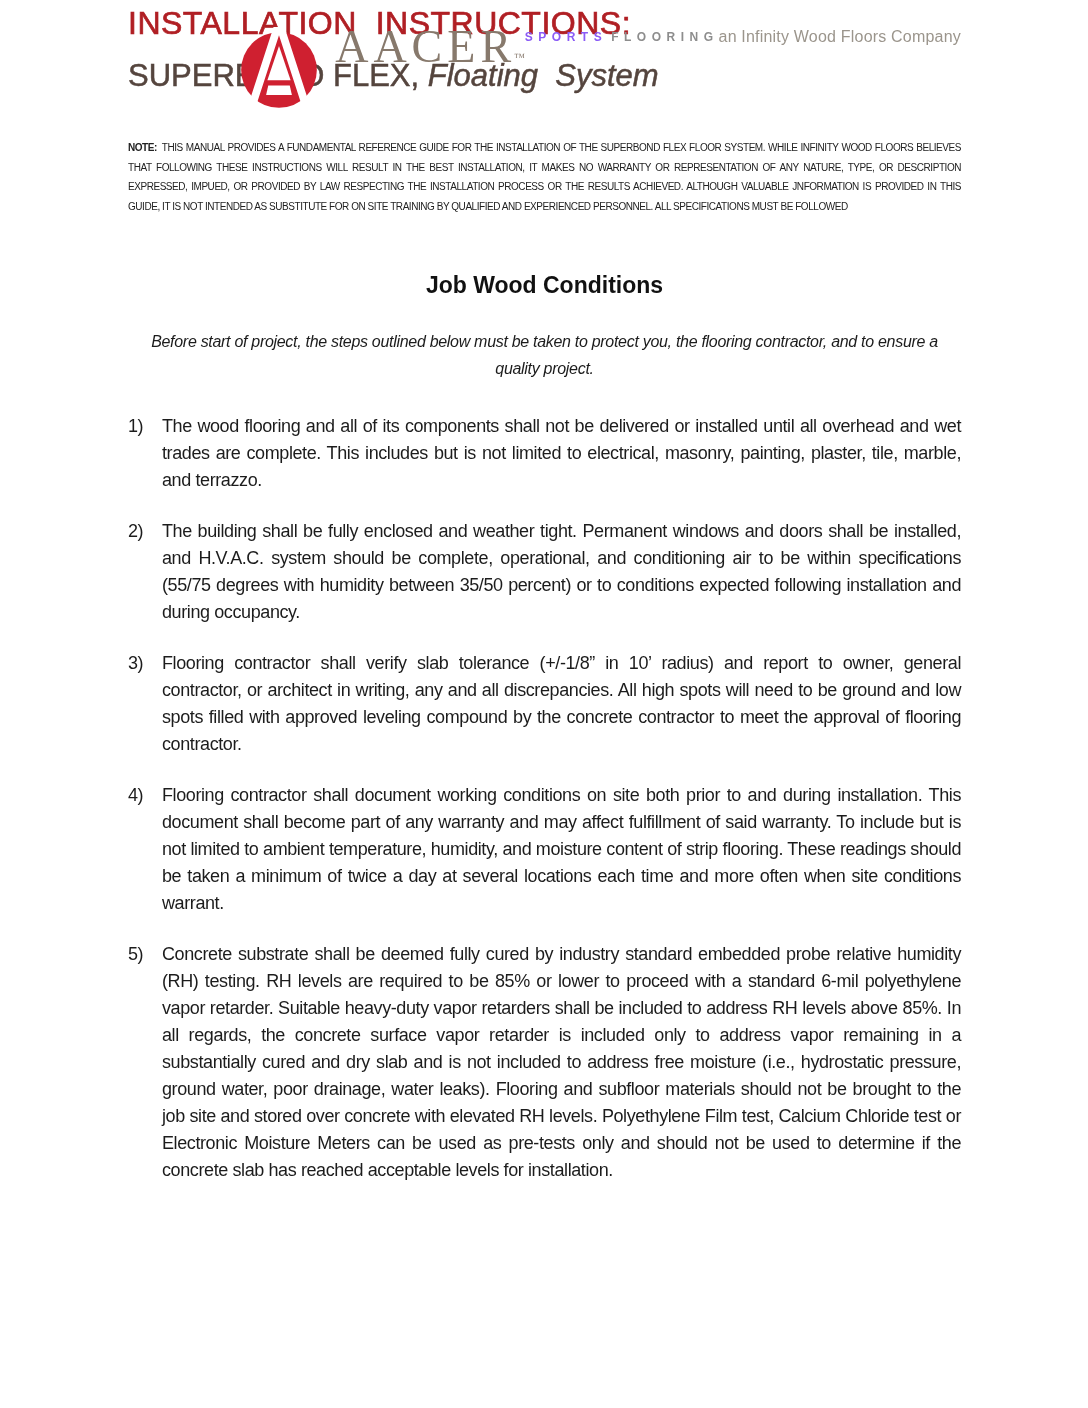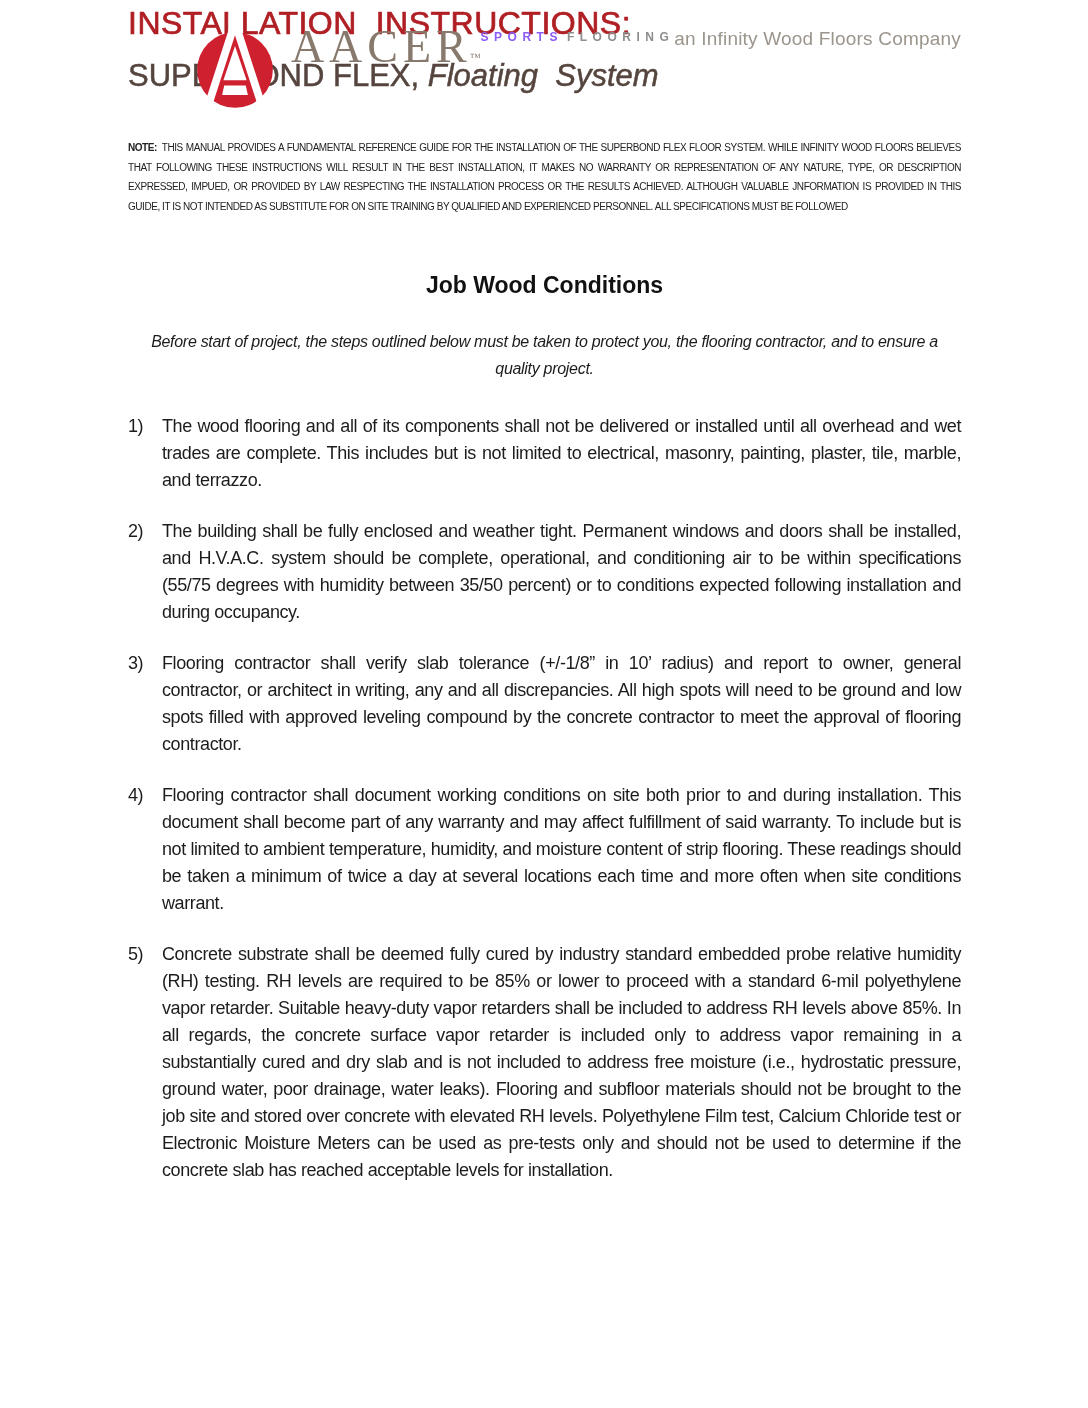--- a/index.html
+++ b/index.html
@@ -39,21 +39,21 @@
     margin-top: 5px;
     font-size: 12px;
     font-weight: bold;
     letter-spacing: 5.5px;
     white-space: nowrap;
   }
   .subbrand-sports { color: #8b5cf6; margin-right: 4px; }
   .subbrand-flooring { color: #8d8d8d; }
   .tagline-row {
     margin-top: 3px;
-    font-size: 19px;
+    font-size: 16px;
     color: #9b958c;
     letter-spacing: 0.2px;
   }
 
   
   .doc-title {
     margin: 0;
     font-size: 32px;
     line-height: 46px;
     font-weight: normal;

